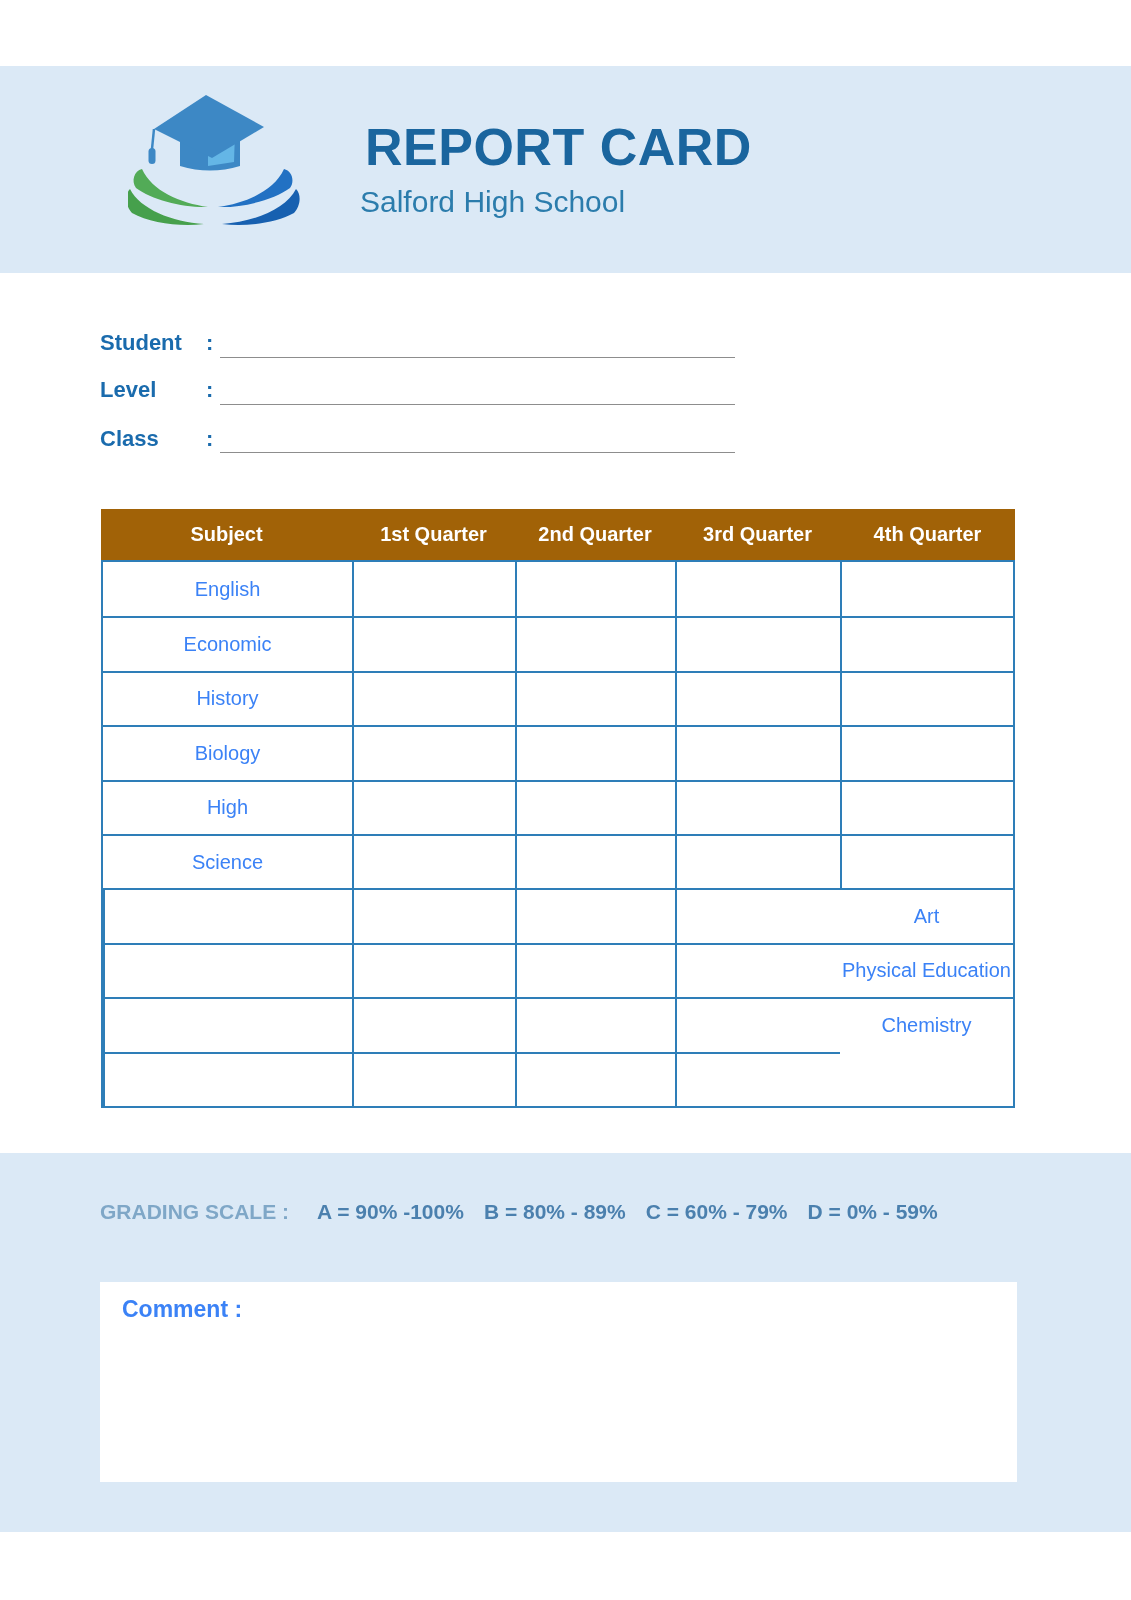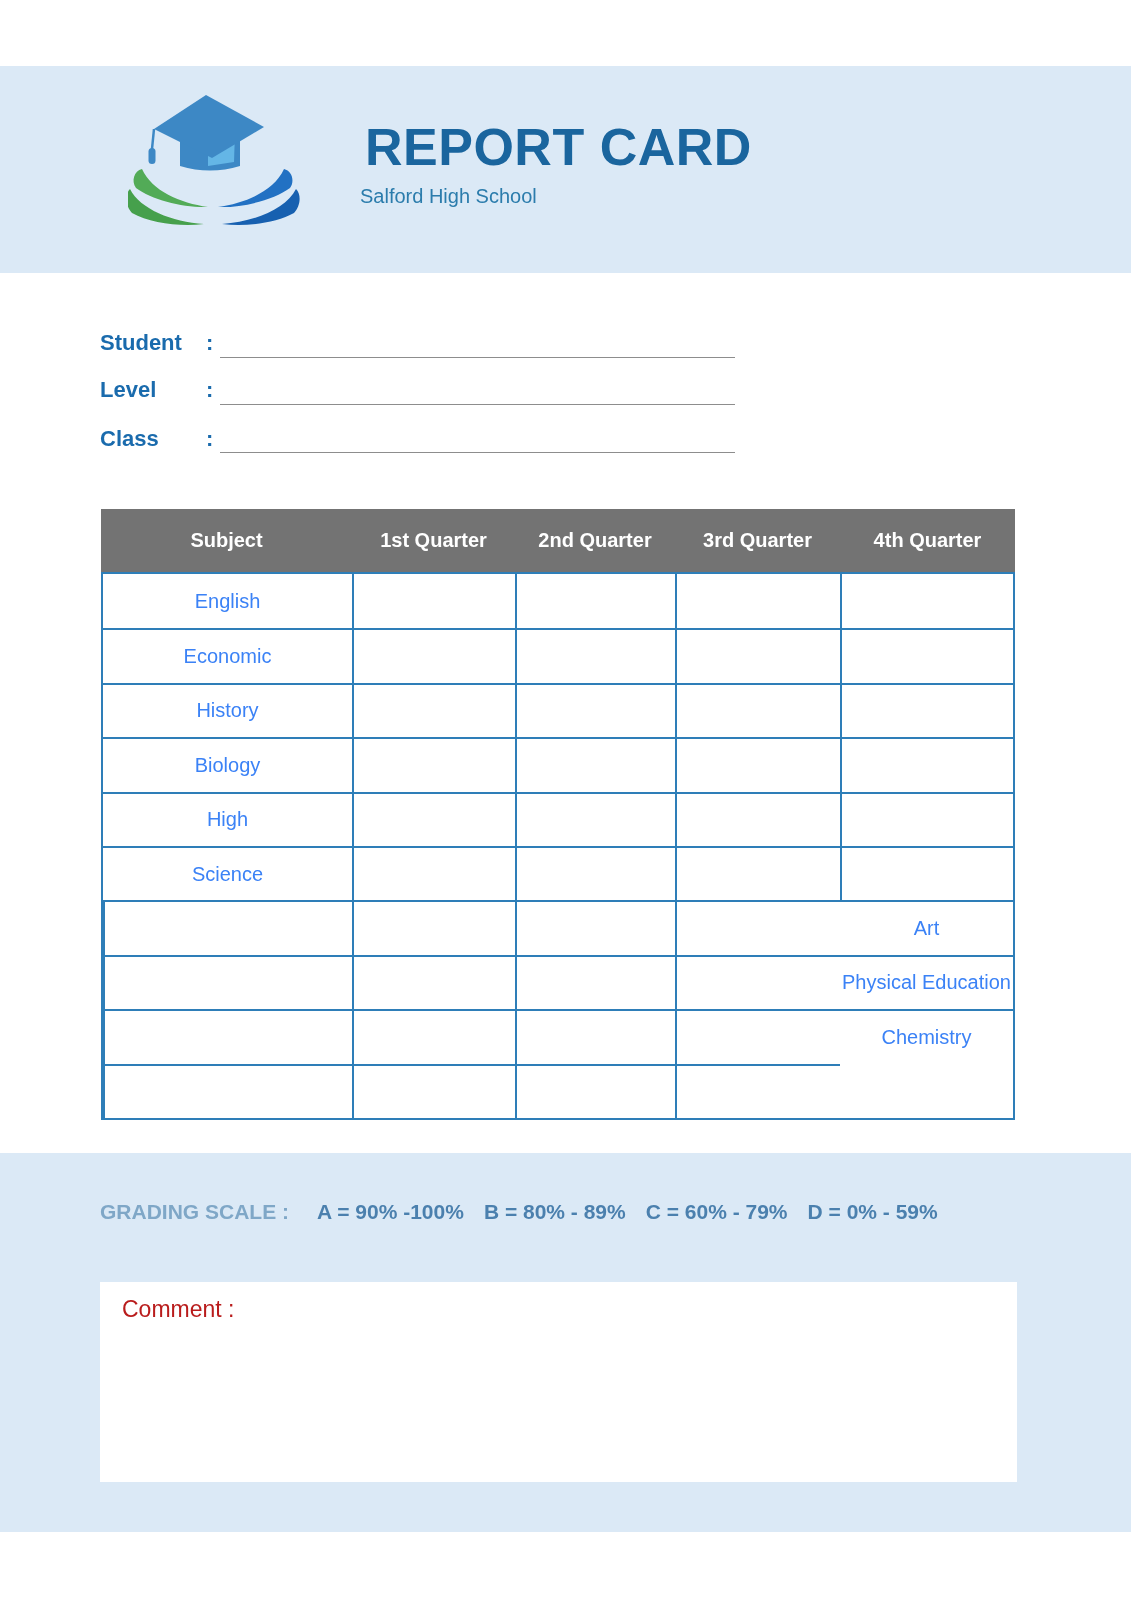--- a/index.html
+++ b/index.html
@@ -18,36 +18,36 @@
     background:#dbe9f6;
   }
   .logo { position:absolute; left:128px; top:85px; width:172px; height:152px; }
   .title {
     position:absolute; left:357px; top:120px;
     font-size:52px; font-weight:800; color:#1a659e; letter-spacing:0.5px;
     line-height:1.05; white-space:nowrap;margin-left:8px;
   }
   .subtitle {
     position:absolute; left:360px; top:185px;
-    font-size:20px; font-weight:400; color:#2b7cac; white-space:nowrap;
+    font-size:30px; font-weight:400; color:#2b7cac; white-space:nowrap;
   }
   .field-label {
     position:absolute; left:100px; font-size:22px; font-weight:700; color:#1a6bad;
   }
   .field-colon {
     position:absolute; left:206px; font-size:22px; font-weight:700; color:#1a6bad;
   }
   .field-line {
     position:absolute; left:220px; width:515px; height:0;
     border-bottom:1.5px solid #8d8d8d;
   }
   .report-table { position:absolute; left:101px; top:509px; width:914px; }
   .thead {
     display:grid; grid-template-columns:251px 163px 160px 165px 175px;
-    height:63px; background:#737373;
+    height:51px; background:#a16207;
   }
   .thead .hcell {
     display:flex; align-items:center; justify-content:center;
     color:#ffffff; font-weight:700; font-size:20px; white-space:nowrap;
   }
   .tbody {
     display:grid; grid-template-columns:249px 163px 160px 165px 173px;
     grid-auto-rows:54.4px;
     border:2px solid #2e7eb8; background:#ffffff;
   }
@@ -63,21 +63,21 @@
     font-size:21px; font-weight:700; white-space:nowrap;
   }
   .grading .g-label { color:#7fa7c7; margin-right:28px; }
   .grading .g-seg  { color:#4b80ae; margin-right:20px; }
   .comment-box {
     position:absolute; left:100px; top:1282px; width:917px; height:200px;
     background:#ffffff;
   }
   .comment-label {
     position:absolute; left:22px; top:14px;
-    font-size:23px; font-weight:400; color:#b91c1c;
+    font-size:23px; font-weight:700; color:#3b82f6;
   }
 </style>
 </head>
 <body>
 
 <div class="band-top"></div>
 
 <svg class="logo" viewBox="0 0 172 152" aria-hidden="true">
   <g>
     <path d="M 80 122 C 52 118 24 106 14 84 C 6 86 3 96 8 103 C 24 115 56 123 80 122 Z" fill="#52ab57"></path>

